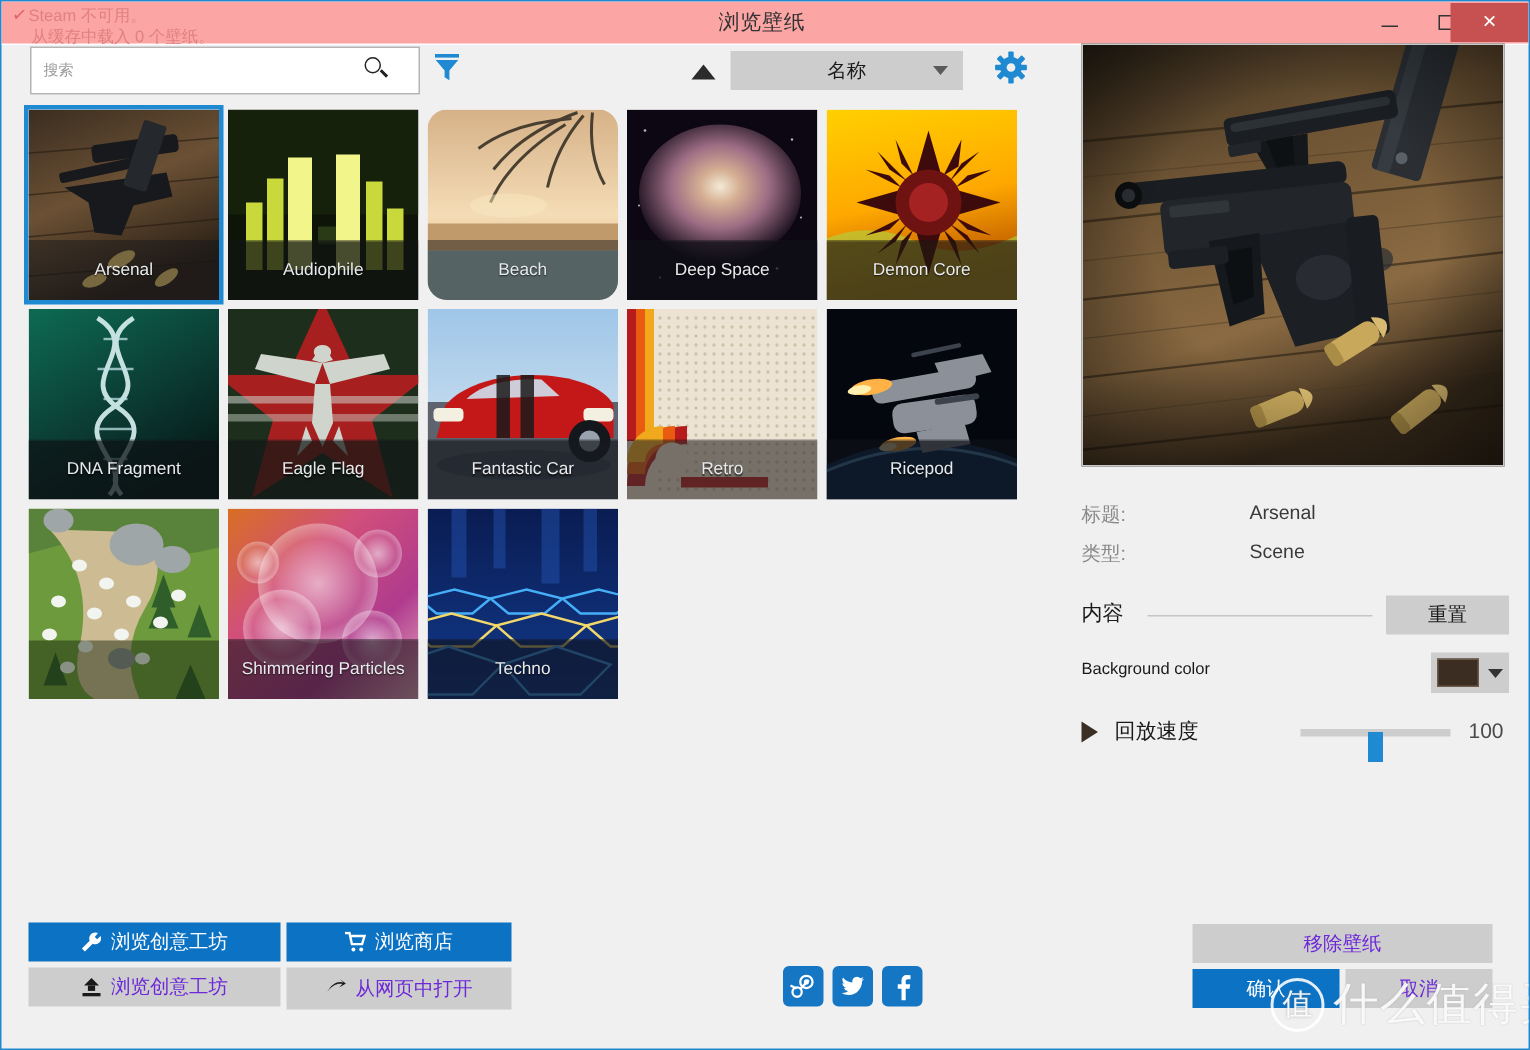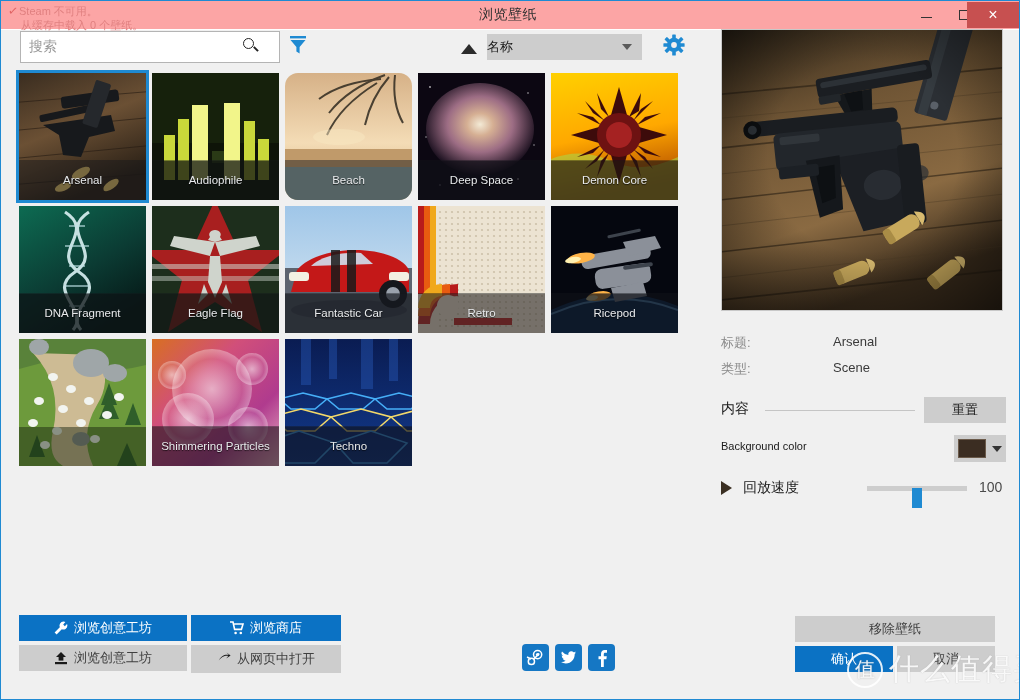--- a/index.html
+++ b/index.html
@@ -55,42 +55,42 @@
   .steam-status .l2 { margin-left: 13px; white-space: nowrap; }
 
   
   .search-wrap {
     position: absolute; left: 19px; top: 30px; width: 260px; height: 32px;
     background: #ffffff; border: 1px solid #b4b4b4;
     display: flex; align-items: center;
   }
   .search-input {
     border: 0; outline: 0; background: transparent;
-    font-size: 14px; color: #333; padding: 0 8px; width: 218px; height: 28px;
-    font-family: Liberation Mono, monospace;
+    font-size: 10px; color: #333; padding: 0 8px; width: 218px; height: 28px;
+    font-family: Liberation Sans, sans-serif;
   }
   .search-input::placeholder { color: #9a9a9a; }
   .search-icon { width: 26px; height: 26px; position: relative; }
   .search-icon i {
     position: absolute; left: 4px; top: 4px;
     width: 11px; height: 11px; border: 1.6px solid #222; border-radius: 50%;
   }
   .search-icon i::after {
     content: ""; position: absolute; left: 9px; top: 9px;
     width: 6px; height: 1.8px; background: #222; transform: rotate(45deg);
   }
 
   .funnel { position: absolute; left: 288px; top: 34px; width: 18px; height: 20px; }
 
   .sort-arrow { position: absolute; left: 459px; top: 40px; width: 18px; height: 12px; }
   .sort-select {
     position: absolute; left: 486px; top: 33px; width: 155px; height: 26px;
     background: #cdcdcd; border: 0;
     font-size: 13px; color: #1a1a1a; text-align: center;
-    display: flex; align-items: center; justify-content: flex-start; position: absolute;
+    display: flex; align-items: center; justify-content: center; position: absolute;
   }
   .sort-select .caret {
     position: absolute; right: 10px; top: 10px;
     width: 0; height: 0; border-left: 5px solid transparent;
     border-right: 5px solid transparent; border-top: 6px solid #5a5a5a;
   }
   .gear { position: absolute; left: 662px; top: 33px; width: 22px; height: 22px; }
 
   
   .grid {
@@ -165,21 +165,21 @@
   }
   .speed-value { position: absolute; left: 260px; top: 2px; font-size: 14px; color: #4a4a4a; }
 
   
   .btn {
     position: absolute; display: flex; align-items: center; justify-content: center;
     font-size: 13px; border: 0; cursor: pointer;
     font-family: "Liberation Sans", sans-serif;
   }
   .btn.blue { background: #0b72c4; color: #ffffff; }
-  .btn.grey { background: #cdcdcd; color: #404040; }
+  .btn.grey { background: #cdcdcd; color: #6d28d9; }
   .btn .bi { margin-right: 6px; display: inline-flex; }
 
   .btn-workshop { left: 18px; top: 614px; width: 168px; height: 26px; }
   .btn-store    { left: 190px; top: 614px; width: 150px; height: 26px; }
   .btn-openfile { left: 18px; top: 644px; width: 168px; height: 26px; }
   .btn-openweb  { left: 190px; top: 644px; width: 150px; height: 28px; }
   .btn-remove   { left: 794px; top: 615px; width: 200px; height: 26px; }
   .btn-ok       { left: 794px; top: 645px; width: 98px; height: 26px; }
   .btn-cancel   { left: 896px; top: 645px; width: 98px; height: 26px; }
 

